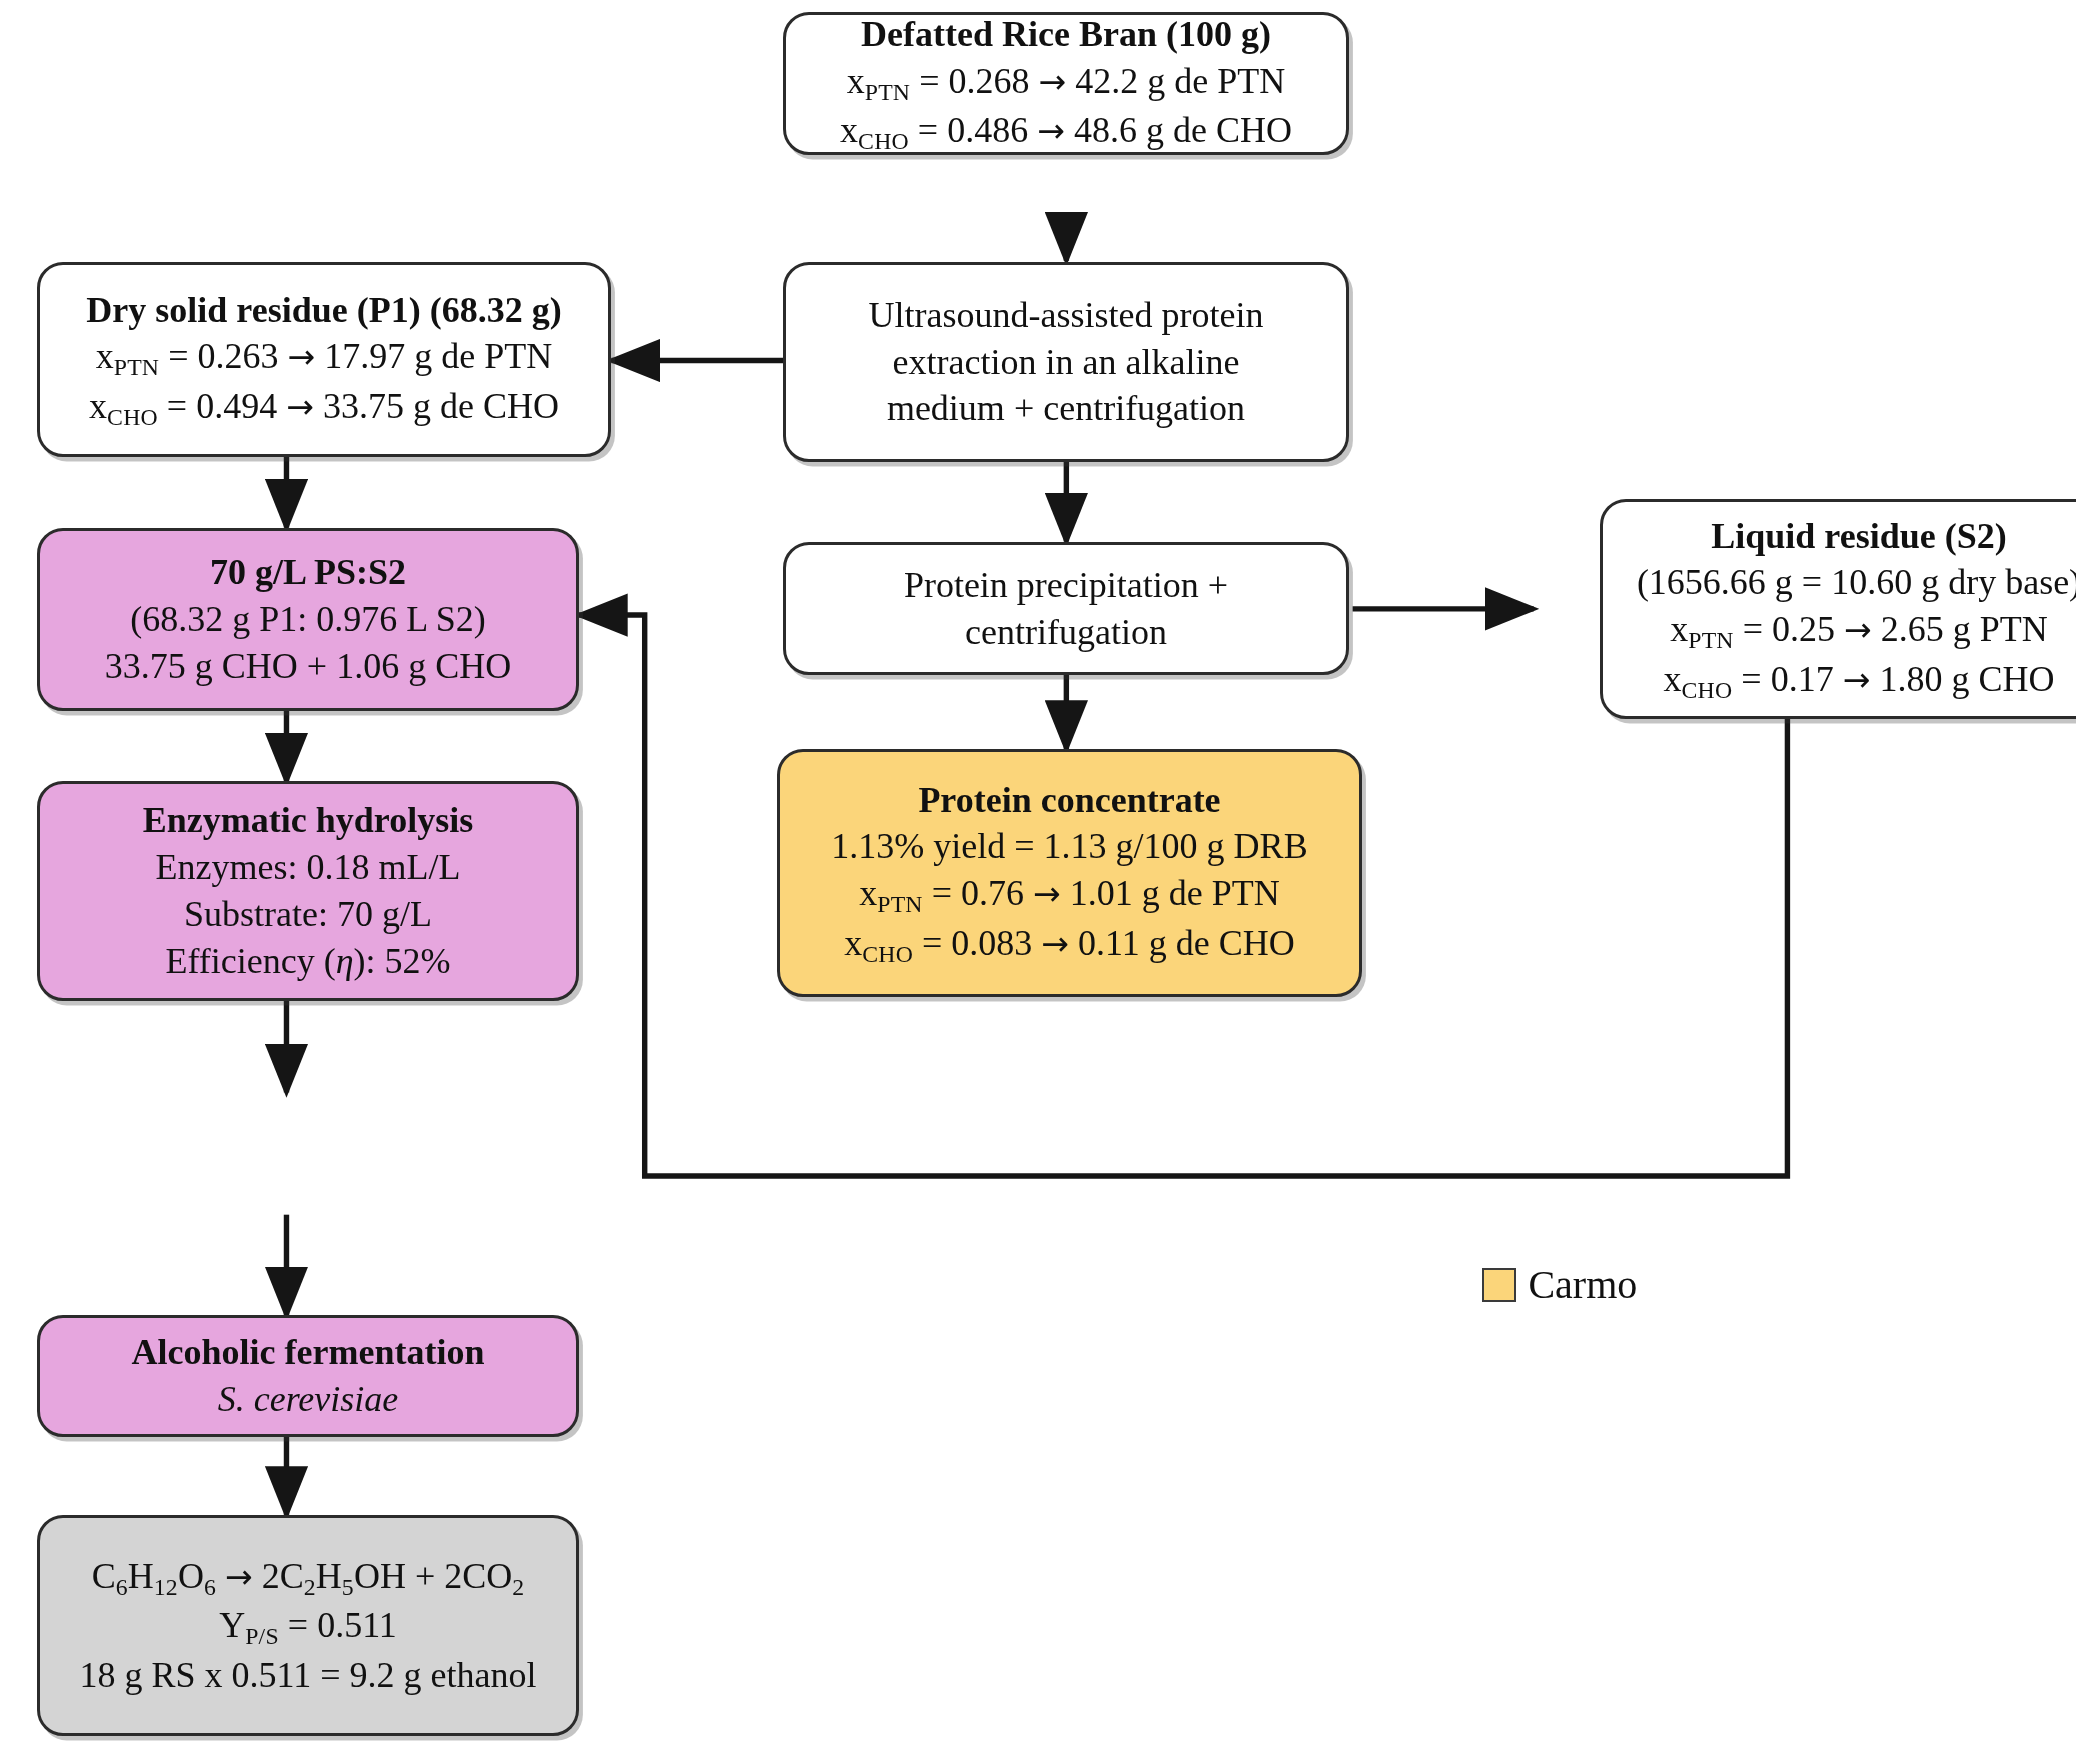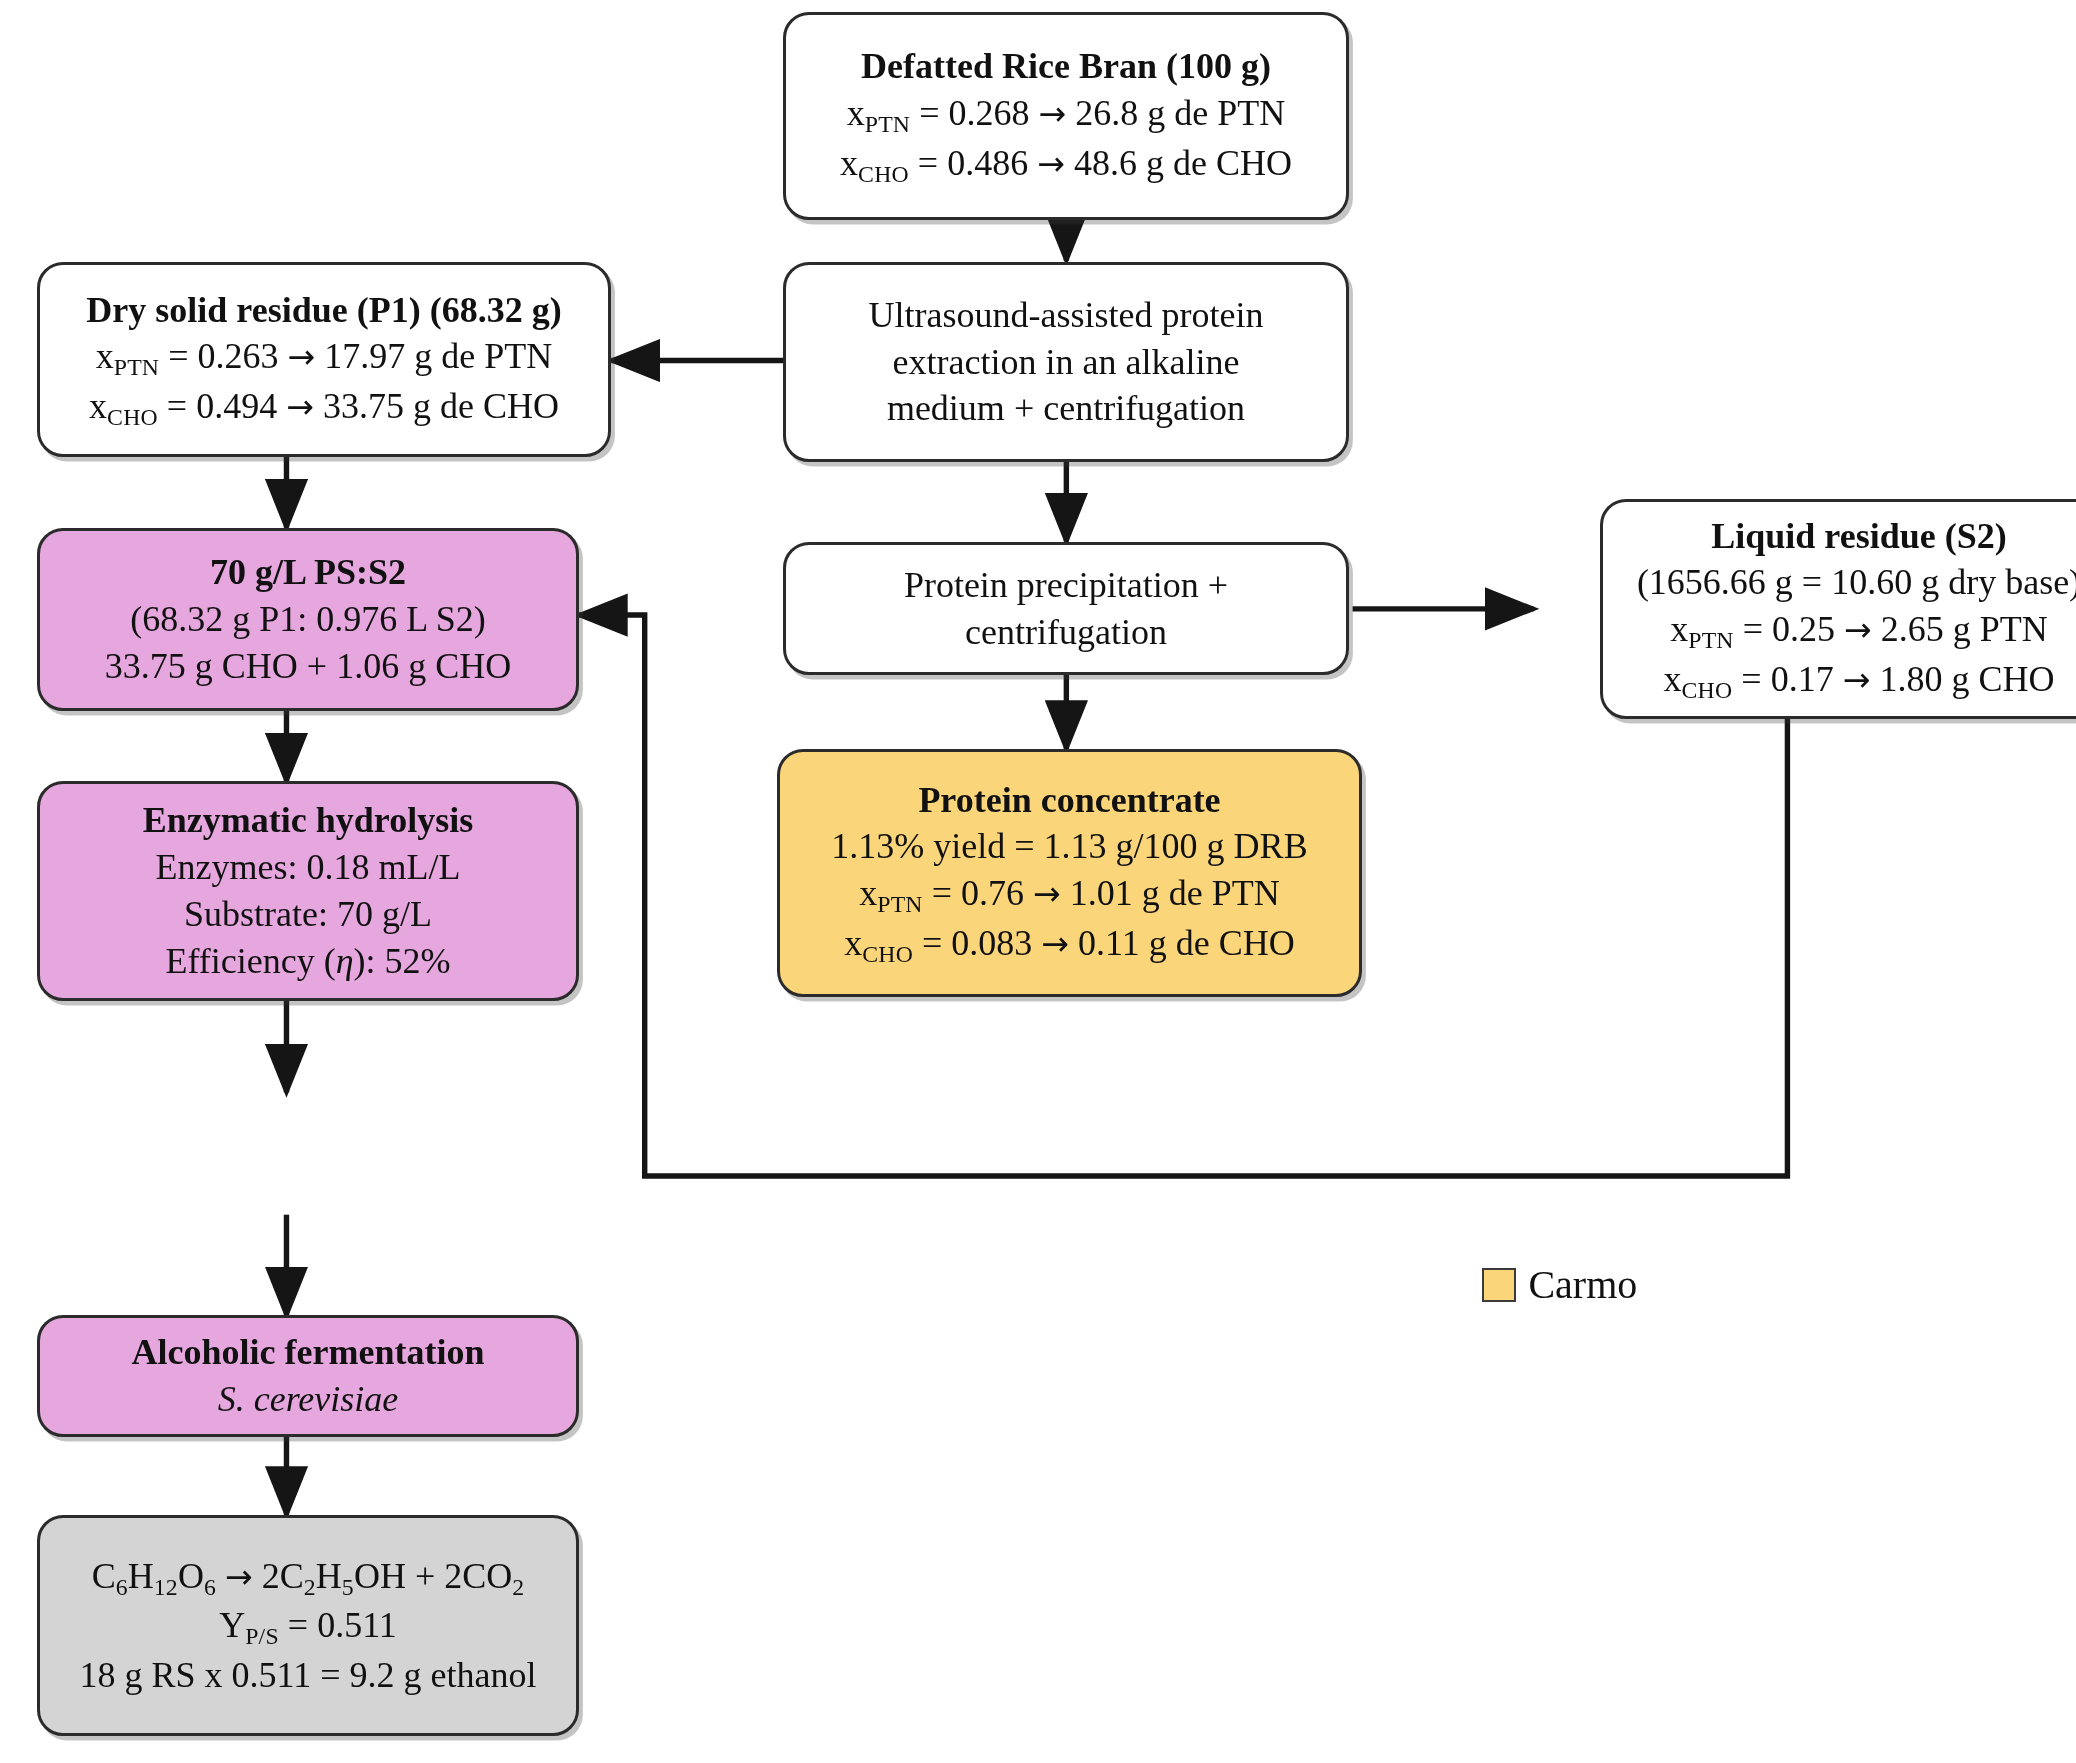--- a/index.html
+++ b/index.html
@@ -92,23 +92,23 @@
 
     <line x1="370" y1="1292" x2="370" y2="1412" stroke="#151515" stroke-width="7" marker-end="url(#ah)"></line>
 
     <line x1="370" y1="1570" x2="370" y2="1700" stroke="#151515" stroke-width="7" marker-end="url(#ah)"></line>
 
     <line x1="370" y1="1855" x2="370" y2="1958" stroke="#151515" stroke-width="7" marker-end="url(#ah)"></line>
 
     <path d="M 2310 928 L 2310 1520 L 833 1520 L 833 795 L 748 795" fill="none" stroke="#151515" stroke-width="7" marker-end="url(#ah)"></path>
   </svg>
 
-  <div class="node white" style="left:783px; top:12.4px; width:566px; height:208px;">
+  <div class="node white" style="left:783px; top:12.4px; width:566px; height:143px;">
     <span class="ln ttl">Defatted Rice Bran (100 g)</span>
-    <span class="ln"><span>x</span><sub>PTN</sub><span> = 0.268 </span><span class="arrowglyph">→</span><span> 26.8 g de PTN</span></span>
+    <span class="ln"><span>x</span><sub>PTN</sub><span> = 0.268 </span><span class="arrowglyph">→</span><span> 42.2 g de PTN</span></span>
     <span class="ln"><span>x</span><sub>CHO</sub><span> = 0.486 </span><span class="arrowglyph">→</span><span> 48.6 g de CHO</span></span>
   </div>
 
   <div class="node white" style="left:783px; top:262px; width:566px; height:200px;">
     <span class="ln">Ultrasound-assisted protein</span>
     <span class="ln">extraction in an alkaline</span>
     <span class="ln">medium + centrifugation</span>
   </div>
 
   <div class="node white" style="left:37px; top:262px; width:574px; height:195px;">

